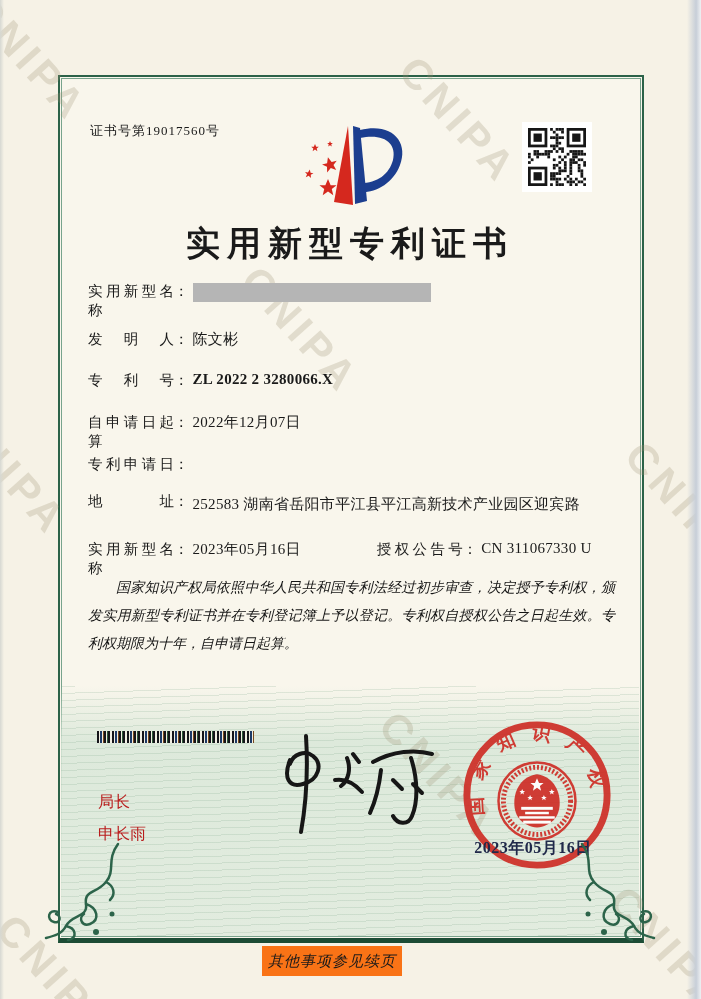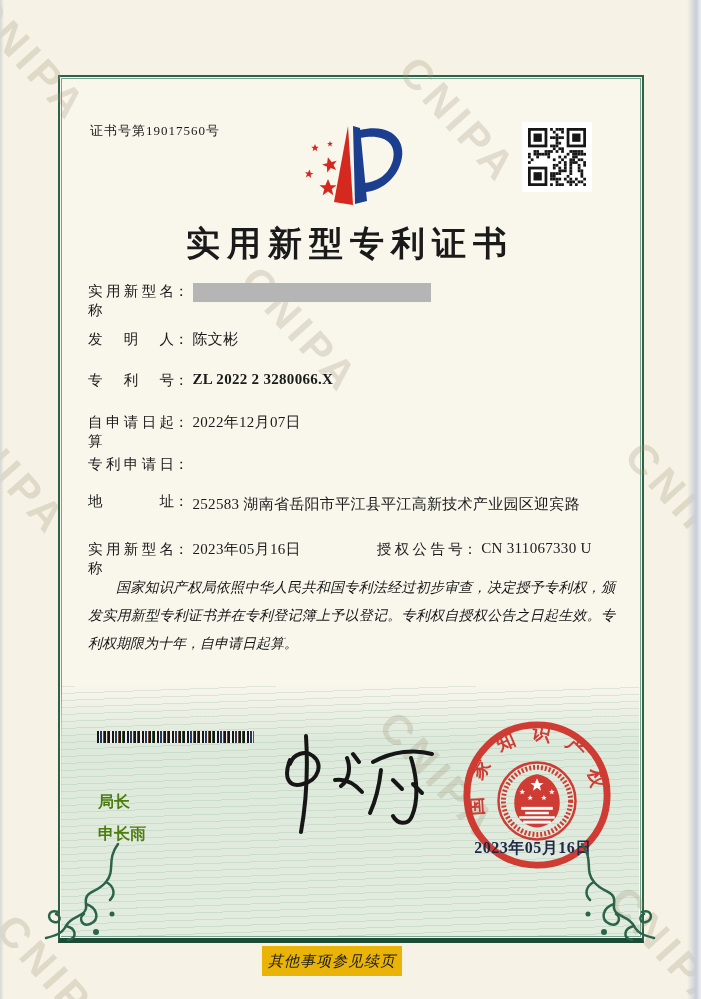--- a/index.html
+++ b/index.html
@@ -29,24 +29,24 @@
   .fcolon{flex:none;margin:0 4px 0 0;font-size:14.5px;}
   .fval{letter-spacing:0.3px;}
   .redact{display:inline-block;width:238px;height:19px;background:#b5b5b5;margin-top:1px;}
   
   .bodytext{font-size:14px;line-height:28px;text-align:justify;font-style:italic;color:#141414;font-family:Liberation Serif, serif;}
   .bodytext p{margin:0;text-indent:2em;}
   
   .barcode{width:157px;height:12px;background:repeating-linear-gradient(90deg,
       #15151a 0 2px,#f2efe4 2px 3px,#1d3a66 3px 5px,#f2efe4 5px 6px,#7a4a1e 6px 7px,
       #15151a 7px 9px,#f2efe4 9px 10px,#2f5a3a 10px 11px,#15151a 11px 13px,#f2efe4 13px 15px);}
-  .dtext{font-family:"Liberation Sans","DejaVu Sans",sans-serif;font-size:16px;font-weight:700;color:#4d7c0f;}
+  .dtext{font-family:"Liberation Sans","DejaVu Sans",sans-serif;font-size:16px;font-weight:400;color:#b91c1c;}
   .sealdate{font-size:16px;font-weight:bold;color:#20294a;letter-spacing:0.5px;text-align:center;}
   .pageinfo{font-size:13px;font-weight:bold;text-align:center;letter-spacing:1px;}
-  .contnote{background:#eab308;width:140px;height:30px;line-height:30px;text-align:center;
+  .contnote{background:#f97316;width:140px;height:30px;line-height:30px;text-align:center;
             font-size:15px;font-style:italic;letter-spacing:1px;}
   .edgeR{position:absolute;right:0;top:0;bottom:0;width:14px;z-index:6;
          background:linear-gradient(90deg,rgba(199,206,216,0) 0%, #c7ced8 65%, #eef0f2 100%);}
   .edgeL{position:absolute;left:0;top:0;bottom:0;width:4px;z-index:6;
          background:linear-gradient(90deg,#d6d8d2 0%, rgba(214,216,210,0) 100%);}
 </style>
 </head>
 <body>
 
 <div class="page">

